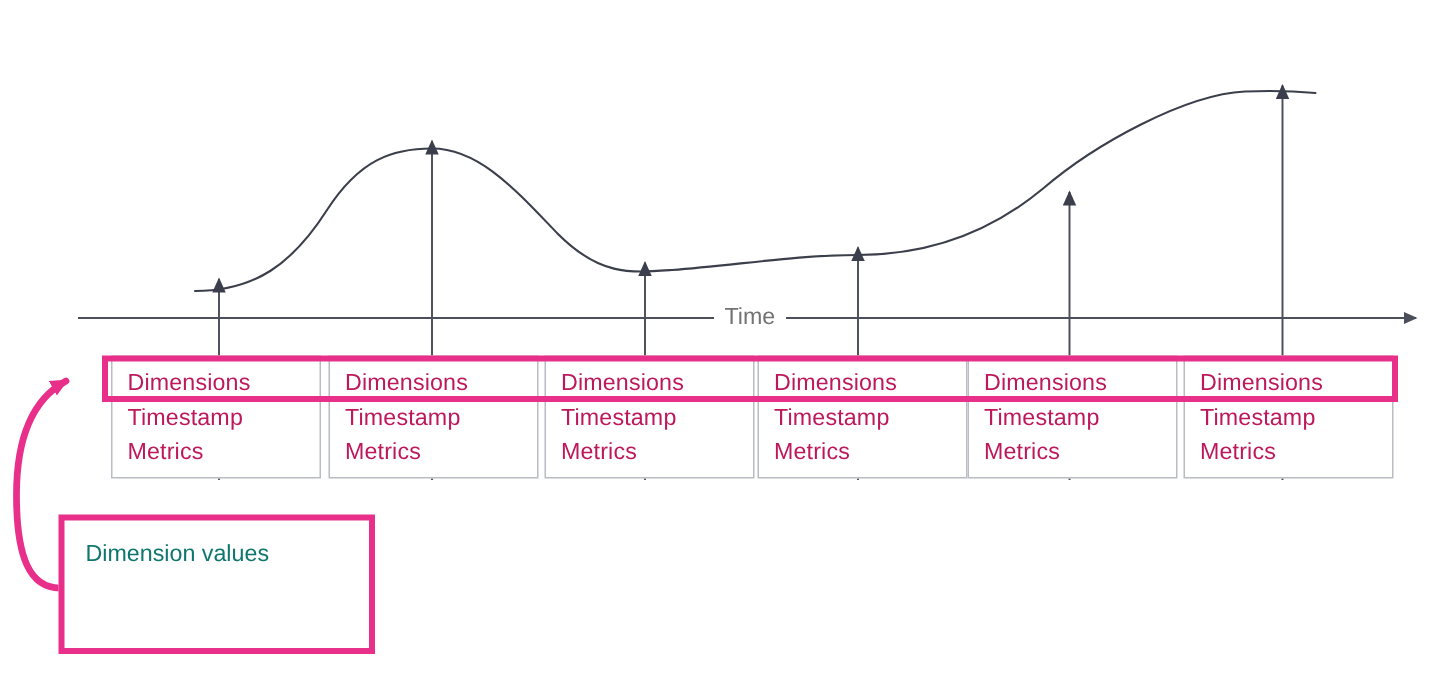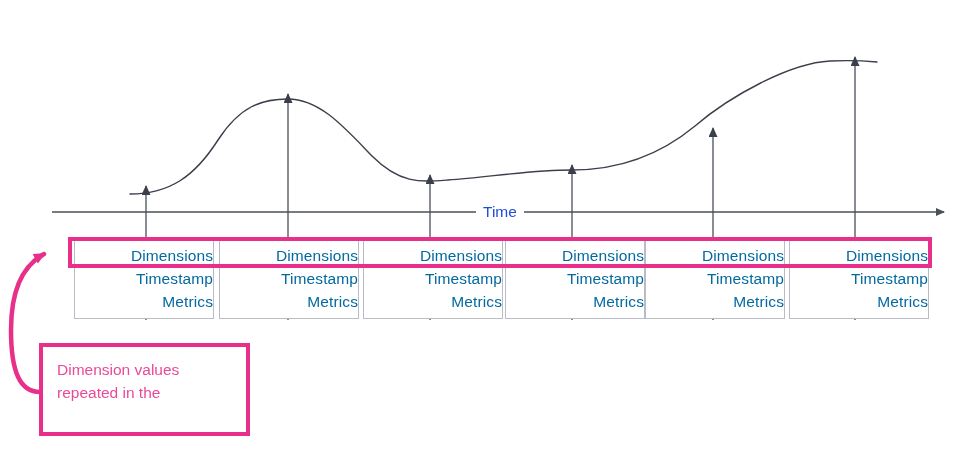--- a/index.html
+++ b/index.html
@@ -33,24 +33,23 @@
     box-sizing: border-box;
     width: 140px;
     height: 82px;
     border: 1px solid #b9bcc4;
     background: #ffffff;
     padding: 6px 0 0 10px;
   }
   .record-line {
     font-size: 15.5px;
     line-height: 23px;
-    color: #0369a1;
+    color: #be185d;
     letter-spacing: 0.1px;
     white-space: nowrap;
-    text-align: right;
   }
 
   
   #dimension-highlight {
     position: absolute;
     box-sizing: border-box;
     left: 68px;
     top: 237px;
     width: 864px;
     height: 31px;
@@ -67,32 +66,32 @@
     top: 343px;
     width: 211px;
     height: 93px;
     border: 4px solid #e8308a;
     background: #ffffff;
     padding: 11px 0 0 14px;
   }
   .annotation-line {
     font-size: 15.5px;
     line-height: 23px;
-    color: #ec4899;
+    color: #0f766e;
     white-space: nowrap;
   }
 
   
   #time-label {
     position: absolute;
     left: 476px;
     top: 202px;
     font-size: 15.5px;
     line-height: 20px;
-    color: #1d4ed8;
+    color: #737373;
     background: #ffffff;
     padding: 0 7px;
   }
 </style>
 </head>
 <body>
 
 <div id="canvas">
 
   <svg id="vector-layer" viewBox="0 0 964 450">
@@ -167,16 +166,15 @@
   <div class="record-box" style="left:789px; top:237px;">
     <div class="record-line">Dimensions</div>
     <div class="record-line">Timestamp</div>
     <div class="record-line">Metrics</div>
   </div>
 
   <div id="dimension-highlight"></div>
 
   <div id="annotation-box">
     <div class="annotation-line">Dimension values</div>
-    <div class="annotation-line">repeated in the</div>
   </div>
 
 </div>
 
 </body></html>

